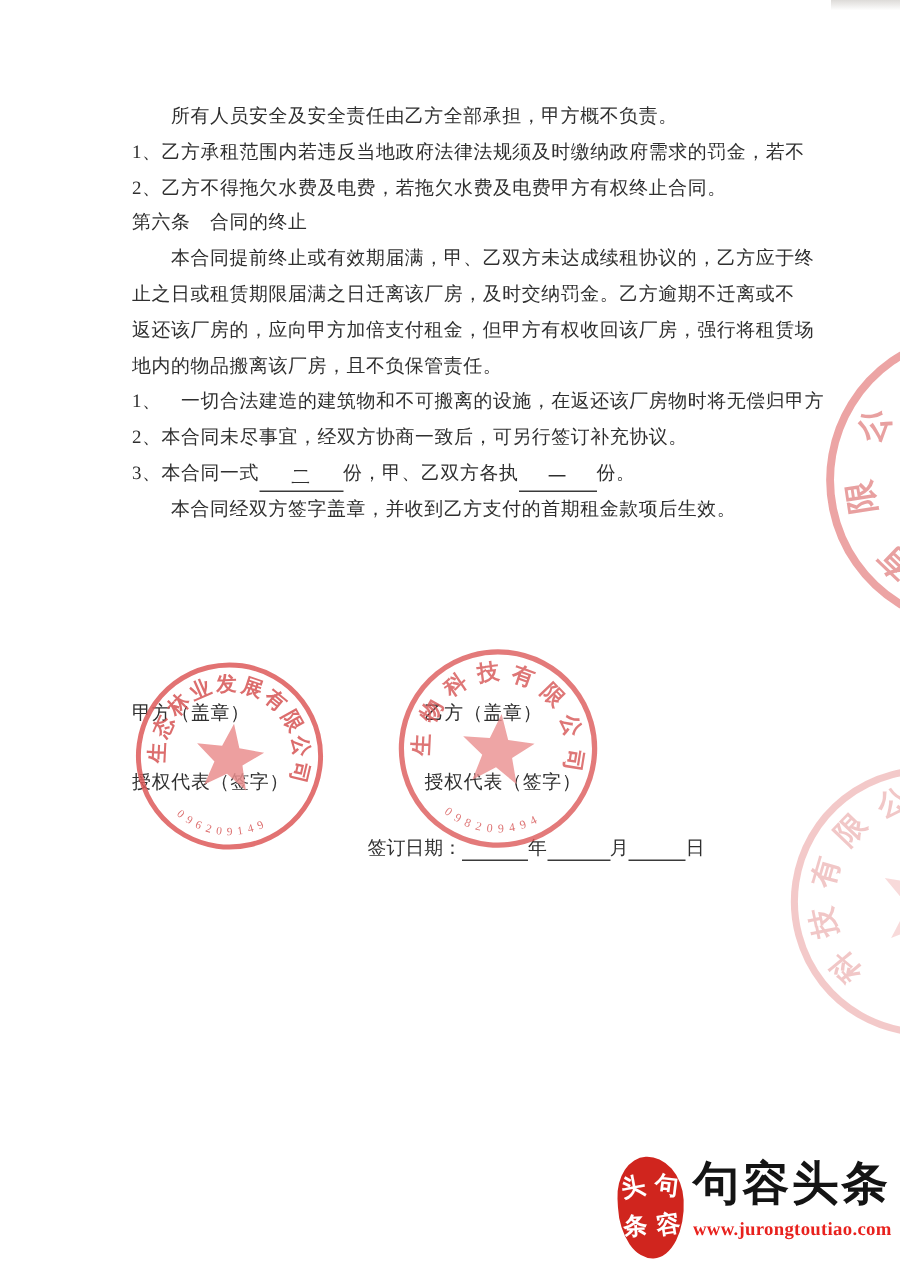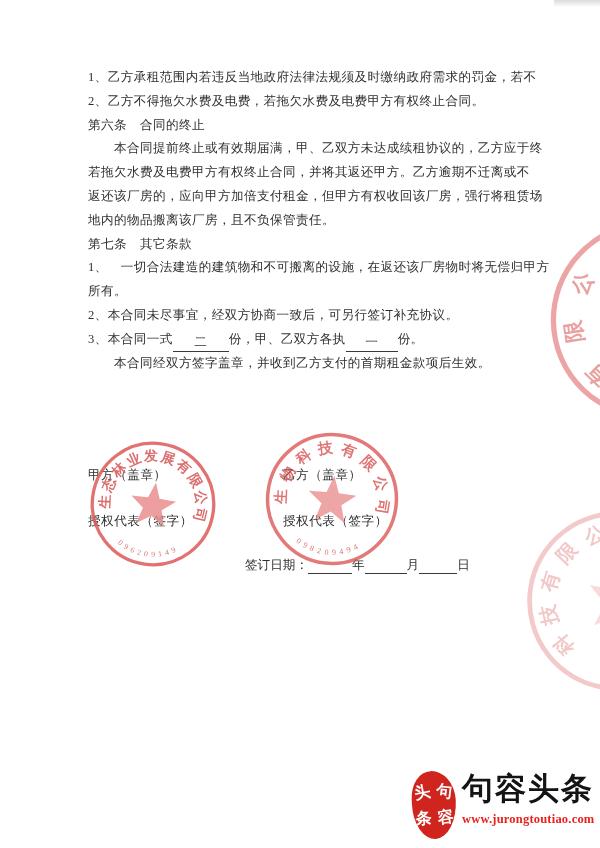--- a/index.html
+++ b/index.html
@@ -58,30 +58,29 @@
   }
 </style>
 </head>
 <body>
 
 <div class="page">
 
   <div class="scan-artifact"></div>
 
   <div class="doc-lines">
+    <div class="doc-line">　　所有人员安全及安全责任由乙方全部承担，甲方概不负责。</div>
     <div class="doc-line">1、乙方承租范围内若违反当地政府法律法规须及时缴纳政府需求的罚金，若不</div>
     <div class="doc-line">2、乙方不得拖欠水费及电费，若拖欠水费及电费甲方有权终止合同。</div>
     <div class="doc-line">第六条　合同的终止</div>
     <div class="doc-line">　　本合同提前终止或有效期届满，甲、乙双方未达成续租协议的，乙方应于终</div>
-    <div class="doc-line">若拖欠水费及电费甲方有权终止合同，并将其返还甲方。乙方逾期不迁离或不</div>
+    <div class="doc-line">止之日或租赁期限届满之日迁离该厂房，及时交纳罚金。乙方逾期不迁离或不</div>
     <div class="doc-line">返还该厂房的，应向甲方加倍支付租金，但甲方有权收回该厂房，强行将租赁场</div>
     <div class="doc-line">地内的物品搬离该厂房，且不负保管责任。</div>
-    <div class="doc-line">第七条　其它条款</div>
     <div class="doc-line">1、　一切合法建造的建筑物和不可搬离的设施，在返还该厂房物时将无偿归甲方</div>
-    <div class="doc-line">所有。</div>
     <div class="doc-line">2、本合同未尽事宜，经双方协商一致后，可另行签订补充协议。</div>
     <div class="doc-line">
       <span>3、本合同一式</span><span class="blank w56">二</span><span>份，甲、乙双方各执</span><span class="blank w52">一</span><span>份。</span>
     </div>
     <div class="doc-line">　　本合同经双方签字盖章，并收到乙方支付的首期租金款项后生效。</div>
   </div>
 
   <div class="sig-label sig-a-seal">甲方（盖章）</div>
   <div class="sig-label sig-a-rep">授权代表（签字）</div>
   <div class="sig-label sig-b-seal">乙方（盖章）</div>

